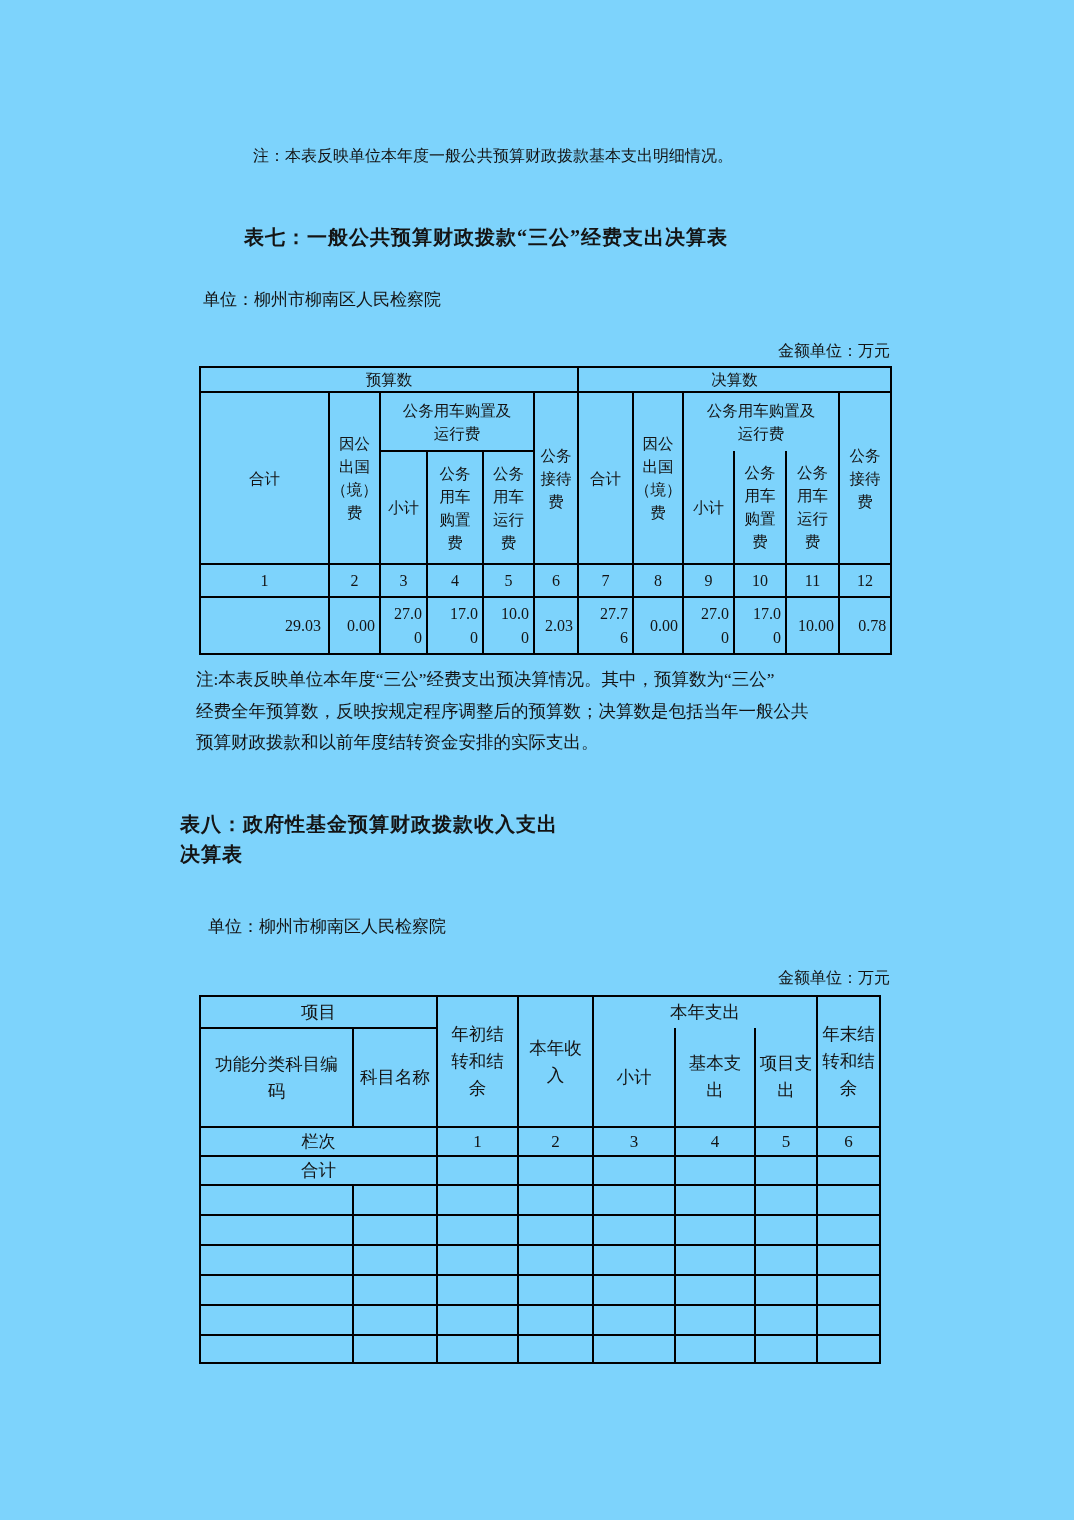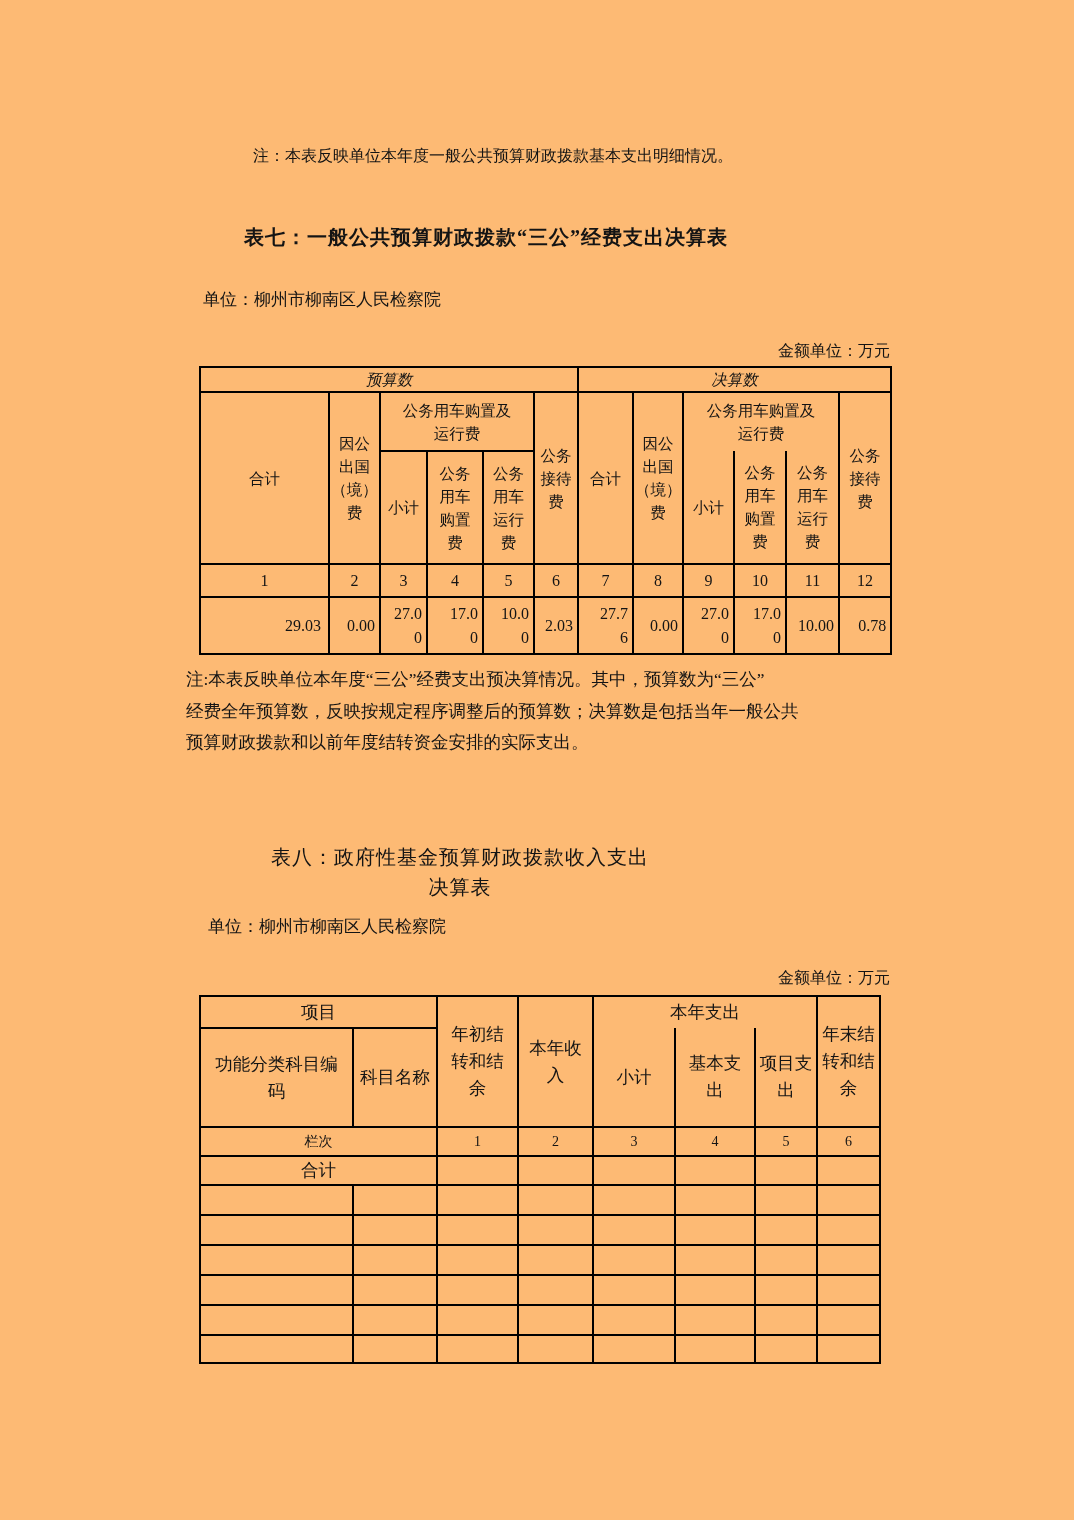--- a/index.html
+++ b/index.html
@@ -1,49 +1,49 @@
 <!DOCTYPE html>
 <html><head>
 <meta charset="utf-8">
 <style>
   html,body{margin:0;padding:0;background:#fff;}
   .page{
-    position:relative;width:1074px;height:1520px;background:#fdba74;
+    position:relative;width:1074px;height:1520px;background:#7dd3fc;
     font-family:"Liberation Serif","DejaVu Serif",serif;color:#141414;
     overflow:hidden;
   }
   .abs{position:absolute;}
   .note1{left:253px;top:146px;font-size:16px;line-height:20px;}
   .title7{left:244px;top:224px;font-size:20px;font-weight:bold;letter-spacing:1px;}
   .unit7{left:203px;top:288px;font-size:17px;}
   .amount7{right:184px;top:341px;font-size:16px;}
-  .note2{left:186px;top:664px;width:706px;font-size:17.5px;line-height:31.5px;white-space:pre-line;}
-  .title8{left:180px;top:842px;width:560px;text-align:center;font-size:20px;font-weight:normal;line-height:30px;letter-spacing:1px;}
+  .note2{left:196px;top:664px;width:706px;font-size:17.5px;line-height:31.5px;white-space:pre-line;}
+  .title8{left:180px;top:809px;width:560px;font-size:20px;font-weight:bold;line-height:30px;letter-spacing:1px;}
   .unit8{left:208px;top:915px;font-size:17px;}
   .amount8{right:184px;top:968px;font-size:16px;}
 
   table{border-collapse:collapse;table-layout:fixed;}
   td{border:2px solid #000;text-align:center;vertical-align:middle;padding:0 1px;overflow:hidden;}
   .pre{white-space:pre-line;border-radius:13px;}
 
   
   .t7{left:199px;top:366px;width:691px;font-size:15.5px;line-height:23px;}
-  .t7 tr.rA{height:17px;font-style:italic;}
+  .t7 tr.rA{height:17px;}
   .t7 tr.rB1{height:59px;}
   .t7 tr.rB2{height:113px;}
   .t7 tr.rC{height:33px;font-size:16px;}
   .t7 tr.rD{height:57px;font-size:16px;line-height:24px;margin-top:32px;}
   .t7 td.val{text-align:right;padding-right:4px;white-space:pre-line;}
   .t7 td.val1{padding-right:7px;}
 
   
   .t8{left:199px;top:995px;width:680px;font-size:17.5px;line-height:27px;}
   .t8 tr.sA{height:32px;}
   .t8 tr.sB{height:99px;}
-  .t8 tr.sC{height:21px;font-size:14px;}
+  .t8 tr.sC{height:21px;font-size:17px;}
   .t8 tr.sD{height:29px;}
   .t8 tr.sE{height:30px;}
   .t8 tr.sE:last-child{height:28px;}
 
   
   td.nb{border-bottom-style:none;}
   td.nt{border-top-style:none;}
 </style>
 </head>
 <body>

